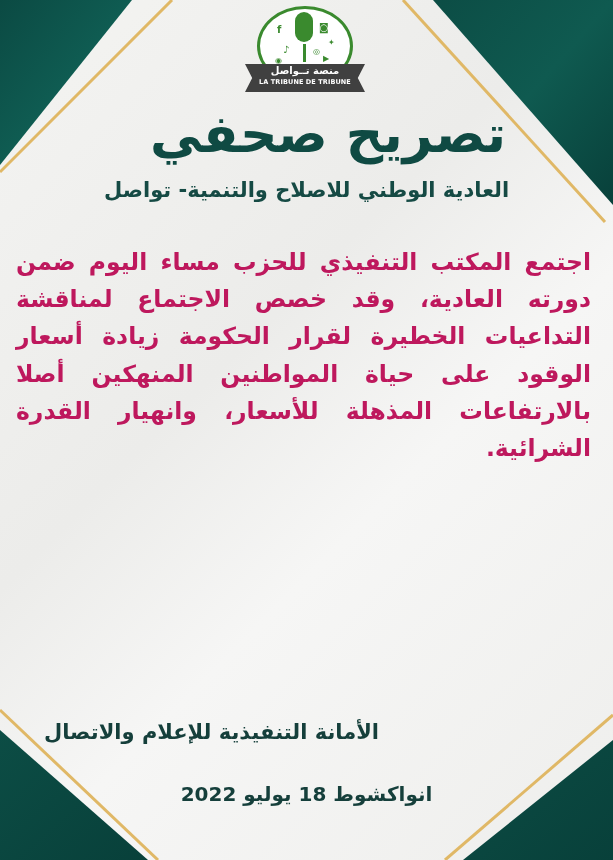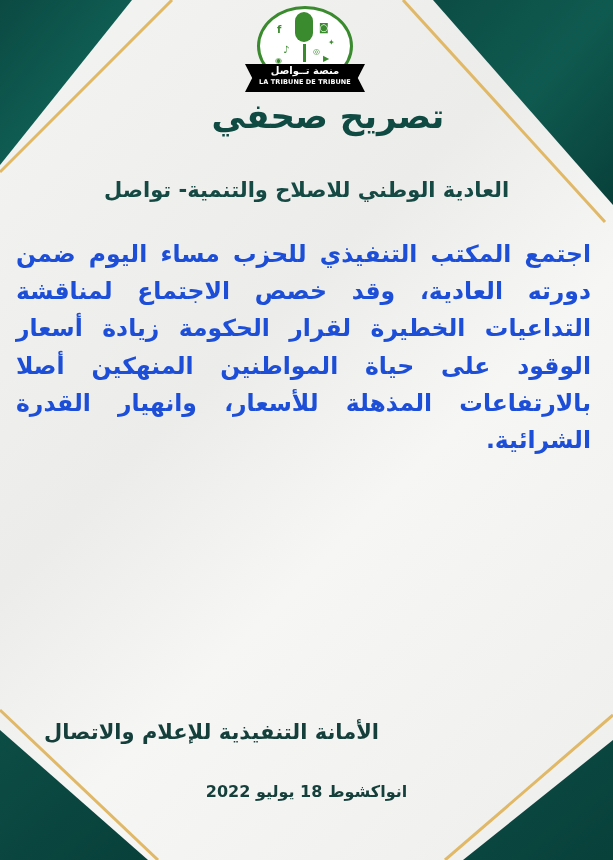--- a/index.html
+++ b/index.html
@@ -39,54 +39,54 @@
       position: absolute; left: 58px; top: 40px;
       width: 3px; height: 18px; background: #3a8a2e;
     }
     .logo-icon {
       position: absolute; font-size: 10px; color: #3a8a2e; font-weight: bold;
       font-family: "DejaVu Sans", sans-serif;
     }
     .logo-banner {
       position: absolute; left: 0; top: 60px;
       width: 120px; height: 28px;
-      background: #000000;
+      background: #404040;
       clip-path: polygon(0 0, 100% 0, 94% 50%, 100% 100%, 0 100%, 6% 50%);
       text-align: center;
       color: #fff;
     }
     .logo-ar { display: block; font-size: 10px; font-weight: bold; line-height: 13px; direction: rtl; }
     .logo-en { display: block; font-size: 6.5px; font-weight: bold; line-height: 10px; letter-spacing: 0.1px; }
 
     .title {
-      position: absolute; left: 0; right: 0; top: 96px;
+      position: absolute; left: 0; right: 0; top: 104px;
       text-align: center; direction: rtl;
-      font-size: 34px; font-weight: bold; color: #0f4a43; margin-left: 43px;
+      font-size: 52px; font-weight: bold; color: #0f4a43; margin-left: 43px;
     }
     .subtitle {
       position: absolute; left: 0; right: 0; top: 178px;
       text-align: center; direction: rtl;
       font-size: 21px; font-weight: bold; color: #154a44;
     }
     .body-text {
-      position: absolute; left: 16px; right: 22px; top: 236px;
+      position: absolute; left: 16px; right: 22px; top: 244px;
       direction: rtl; text-align: justify; text-align-last: right;
-      font-size: 23.5px; line-height: 37.2px; color: #1d4ed8;
+      font-size: 23.5px; line-height: 37.2px; color: #be185d;
       font-weight: bold;
     }
     .body-text p { margin: 0; }
     .signature {
       position: absolute; left: 0; right: 0; top: 720px;
       text-align: left; direction: rtl;
       font-size: 21px; color: #153f3b; font-weight: bold; padding-left: 44px;
     }
     .date {
       position: absolute; left: 0; right: 0; top: 782px;
       text-align: center; direction: rtl;
-      font-size: 16px; color: #153f3b; font-weight: bold;
+      font-size: 20px; color: #153f3b; font-weight: bold;
     }
   </style>
 </head>
 <body>
 
 <div class="corner" id="tl">
   <svg width="200" height="180" viewBox="0 0 200 180">
     <defs>
       <linearGradient id="g1" x1="0" y1="0" x2="1" y2="1">
         <stop offset="0" stop-color="#0b4a43"></stop>

